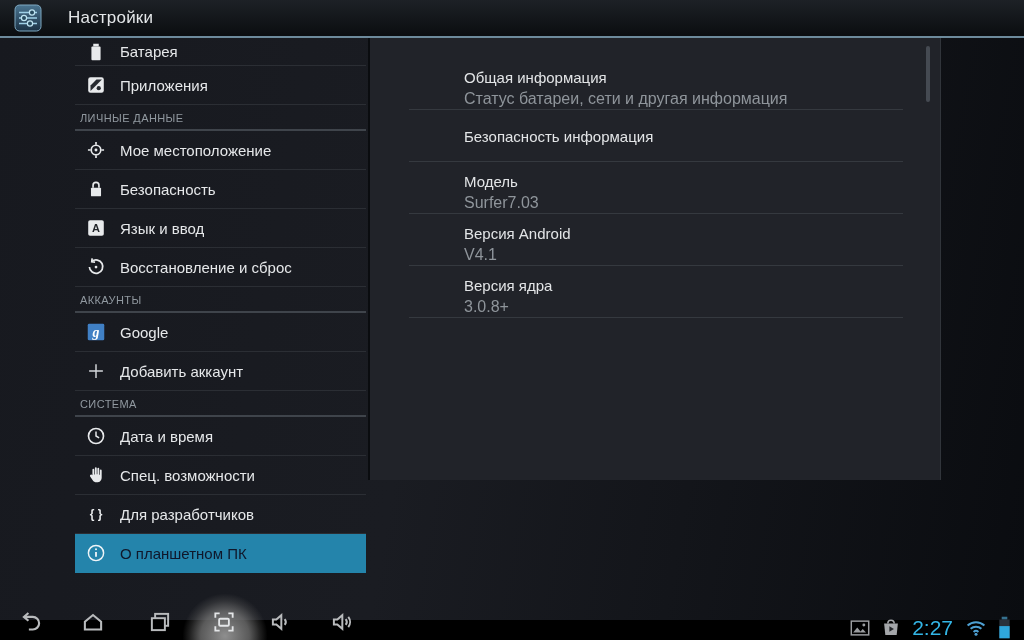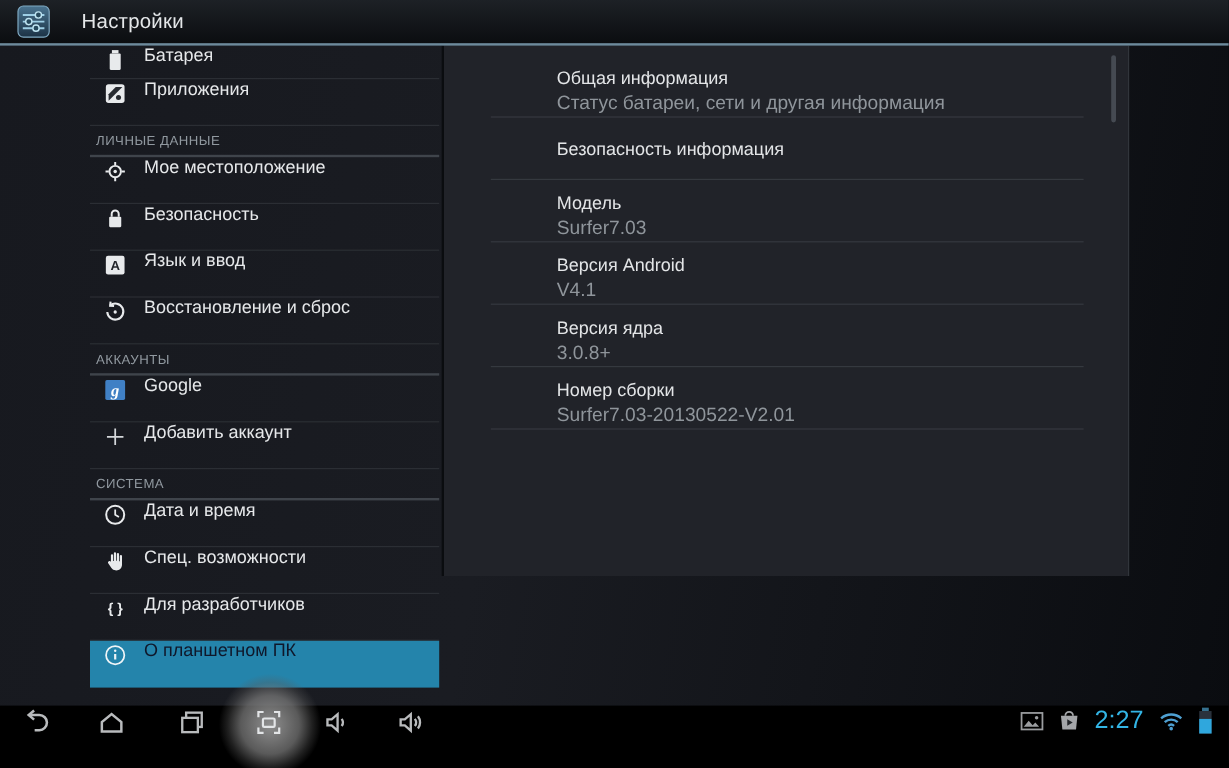--- a/index.html
+++ b/index.html
@@ -10,45 +10,45 @@
 
   
   .topbar{position:absolute;left:0;top:0;width:1024px;height:36px;
           background:linear-gradient(#1d2126,#0b0d10);
           border-bottom:2px solid #6d8a9c;display:flex;align-items:center;z-index:4}
   .app-icon{width:28px;height:28px;margin-left:14px;flex:0 0 auto}
   .app-title{color:#e4e7e9;font-size:17px;margin-left:26px;letter-spacing:.2px}
 
   
   .sidebar{position:absolute;left:75px;top:38px;width:291px;z-index:2}
-  .side-item{height:39px;box-sizing:border-box;display:flex;
+  .side-item{height:39px;box-sizing:border-box;display:flex;align-items:center;
              border-bottom:1px solid #2b2e34;color:#e6e8ea;font-size:15px;cursor:pointer}
   .side-item .icon{width:24px;height:24px;margin:0 12px 0 9px;display:flex;
                    align-items:center;justify-content:center;flex:0 0 auto}
   .side-item.clipped{height:28px;overflow:hidden}
   .side-item.selected{background:#2484ab;border-bottom-color:transparent;color:#0f172a}
   .side-header{height:26px;box-sizing:border-box;border-bottom:2px solid #3f444b;
                color:#9199a0;font-size:11px;font-weight:normal;letter-spacing:.4px;
                display:flex;align-items:flex-end;padding:0 0 5px 5px}
 
   
   .panel{position:absolute;left:368px;top:38px;width:572px;height:442px;box-sizing:border-box;
          background:#212329;border-left:2px solid #0a0c0f;
-         box-shadow:1px 0 0 #31353b;padding-top:8px;z-index:2}
+         box-shadow:1px 0 0 #31353b;padding-top:20px;z-index:2}
   .p-row{margin:0 37px 0 39px;border-bottom:1px solid #35393f;height:52px;
          box-sizing:border-box;padding:10px 0 0 55px}
   .p-row.single{padding-top:17px}
   .p-title{color:#e3e5e7;font-size:15px;line-height:19px}
   .p-sub{color:#8f959b;font-size:16px;margin-top:3px}
   .scrollthumb{position:absolute;right:10px;top:8px;width:4px;height:56px;
                background:#454a52;border-radius:2px}
 
   
-  .navbar{position:absolute;left:0;bottom:0;width:1024px;height:52px;background:#000;
-          display:flex;align-items:flex-start;z-index:6}
+  .navbar{position:absolute;left:0;bottom:0;width:1024px;height:20px;background:#000;
+          display:flex;align-items:flex-end;z-index:6}
   .nav-glow{position:absolute;left:182px;top:-27px;width:86px;height:86px;border-radius:50%;
             background:radial-gradient(circle,rgba(150,150,150,.95) 0%,rgba(120,120,120,.75) 40%,
                         rgba(90,90,90,.35) 58%,rgba(70,70,70,0) 70%);z-index:0;pointer-events:none}
   .nav-btn{width:34px;height:32px;display:flex;align-items:center;justify-content:center;
            position:relative;z-index:1;cursor:pointer}
   .m-back{margin-left:13px}.m-home{margin-left:29px}.m-recents{margin-left:33px}
   .m-shot{margin-left:30px}.m-vdn{margin-left:23px}.m-vup{margin-left:27px}
   .status{margin-left:auto;display:flex;align-items:center;gap:8px;padding-right:12px;
           position:relative;z-index:1;cursor:pointer}
   .time{color:#33b5e5;font-size:21px;margin:0 2px 0 2px}
@@ -204,24 +204,20 @@
           <div class="p-sub">Surfer7.03</div>
         </div>
         <div class="p-row">
           <div class="p-title">Версия Android</div>
           <div class="p-sub">V4.1</div>
         </div>
         <div class="p-row">
           <div class="p-title">Версия ядра</div>
           <div class="p-sub">3.0.8+</div>
         </div>
-        <div class="p-row">
-          <div class="p-title">Номер сборки</div>
-          <div class="p-sub">Surfer7.03-20130522-V2.01</div>
-        </div>
       </div>
     <div class="scrollthumb"></div>
   </section>
 
   <footer class="navbar">
     <div class="nav-glow"></div>
     <span id="navButtons" style="display:flex;align-items:center;position:relative;z-index:1">
         <span class="nav-btn m-back">
           <span><svg viewBox="0 0 26 24" width="30" height="27" fill="none" stroke="#b9bbbd" stroke-width="1.9">
               <path d="M8 7h7.5a5.6 5.6 0 110 11.2H12"></path>

